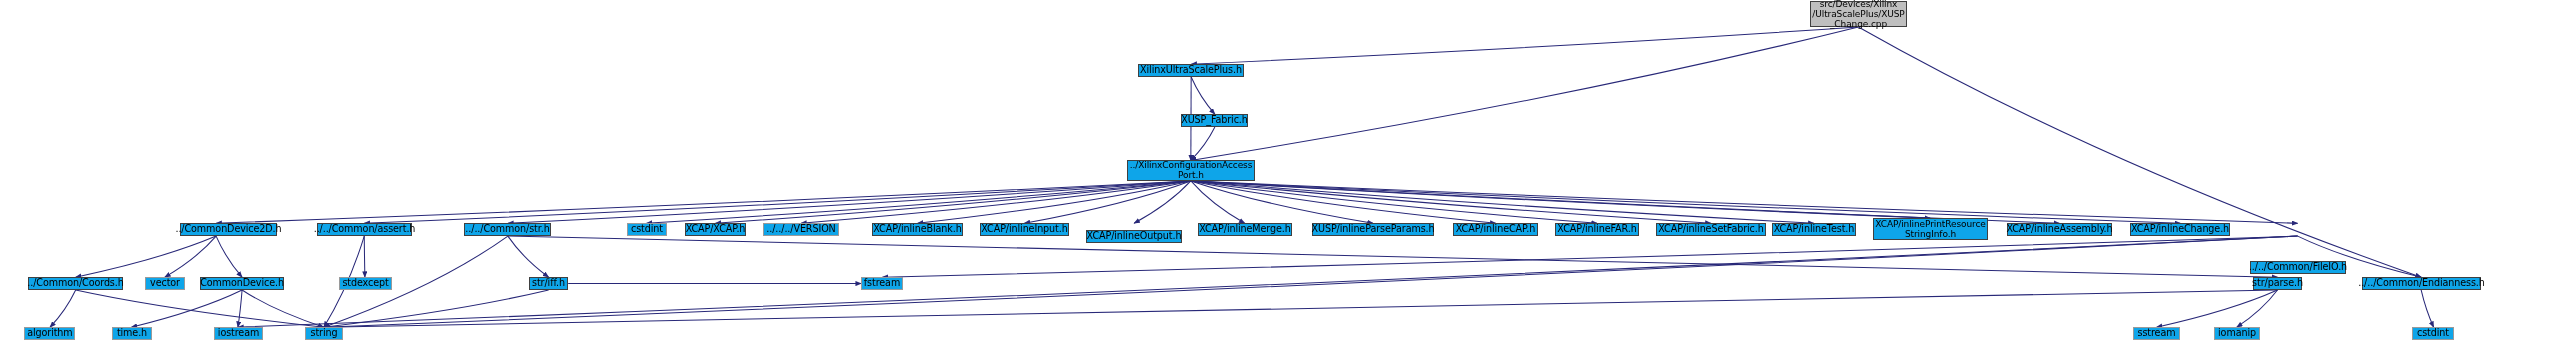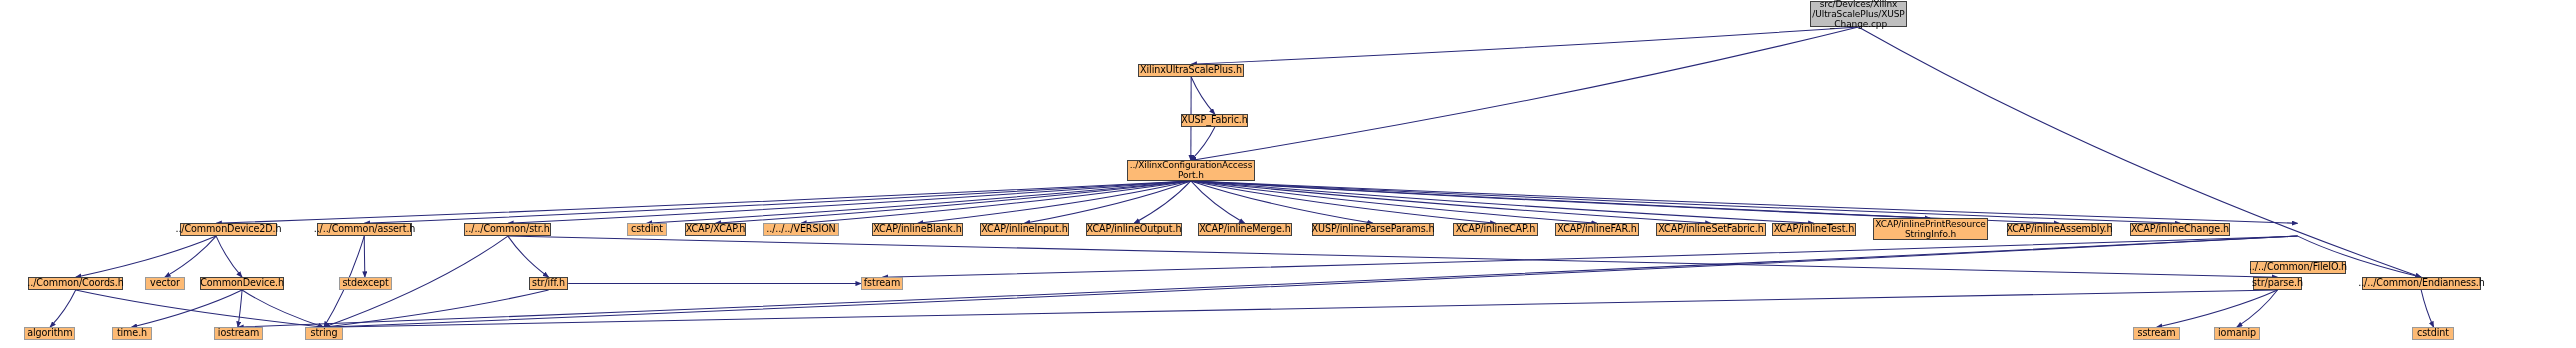--- a/index.html
+++ b/index.html
@@ -1,20 +1,20 @@
 <!DOCTYPE html>
 <html style="font-size:10.3px"><head>
 <meta charset="utf-8">
 <style>
   html,body{margin:0;padding:0;background:#ffffff;}
   #canvas{position:relative;width:2576px;height:349px;background:#ffffff;
           font-family:"DejaVu Sans","Liberation Sans",sans-serif;overflow:hidden;}
   svg.edges{position:absolute;left:0;top:0;width:2576px;height:349px;pointer-events:none;}
   .node{position:absolute;box-sizing:border-box;display:flex;align-items:center;
-        justify-content:center;text-align:center;background:#fdba74;
+        justify-content:center;text-align:center;background:#0ea5e9;
         border:0.6px solid #9a9a9a;color:#000000;line-height:1.12;
         font-size:9.6px;letter-spacing:-0.1px;white-space:pre-line;}
   .node.strong{border:1.3px solid #404040;}
   .node.root{background:#bfbfbf;border:1.3px solid #404040;}
 </style>
 </head>
 <body>
 
 <div id="canvas">
   <svg class="edges" viewBox="0 0 4017 544" preserveAspectRatio="none">
@@ -83,21 +83,21 @@
       <div class="node strong" style="left: 1127px; top: 160px; width: 128px; height: 20.5px; font-size: 9px;">../XilinxConfigurationAccess
 Port.h</div>
       <div class="node strong" style="left: 180px; top: 223px; width: 97px; height: 13px;">../CommonDevice2D.h</div>
       <div class="node strong" style="left: 317px; top: 223px; width: 95px; height: 13px;">../../Common/assert.h</div>
       <div class="node strong" style="left: 464px; top: 223px; width: 87px; height: 13px;">../../Common/str.h</div>
       <div class="node" style="left: 627px; top: 223px; width: 40px; height: 13px;">cstdint</div>
       <div class="node strong" style="left: 685px; top: 223px; width: 61px; height: 13px;">XCAP/XCAP.h</div>
       <div class="node" style="left: 763px; top: 223px; width: 76px; height: 13px;">../../../VERSION</div>
       <div class="node strong" style="left: 872px; top: 223px; width: 91px; height: 13px;">XCAP/inlineBlank.h</div>
       <div class="node strong" style="left: 980px; top: 223px; width: 89px; height: 13px;">XCAP/inlineInput.h</div>
-      <div class="node strong" style="left: 1086px; top: 223px; width: 96px; height: 13px;">XCAP/inlineOutput.h</div>
+      <div class="node strong" style="left: 1086px; top: 230px; width: 96px; height: 13px;">XCAP/inlineOutput.h</div>
       <div class="node strong" style="left: 1198px; top: 223px; width: 94px; height: 13px;">XCAP/inlineMerge.h</div>
       <div class="node strong" style="left: 1312px; top: 223px; width: 122px; height: 13px;">XUSP/inlineParseParams.h</div>
       <div class="node strong" style="left: 1453px; top: 223px; width: 85px; height: 13px;">XCAP/inlineCAP.h</div>
       <div class="node strong" style="left: 1555px; top: 223px; width: 84px; height: 13px;">XCAP/inlineFAR.h</div>
       <div class="node strong" style="left: 1656px; top: 223px; width: 110px; height: 13px;">XCAP/inlineSetFabric.h</div>
       <div class="node strong" style="left: 1772px; top: 223px; width: 84px; height: 13px;">XCAP/inlineTest.h</div>
       <div class="node strong" style="left: 1873px; top: 218px; width: 115px; height: 22px; font-size: 9px;">XCAP/inlinePrintResource
 StringInfo.h</div>
       <div class="node strong" style="left: 2007px; top: 223px; width: 105px; height: 13px;">XCAP/inlineAssembly.h</div>
       <div class="node strong" style="left: 2130px; top: 223px; width: 100px; height: 13px;">XCAP/inlineChange.h</div>

